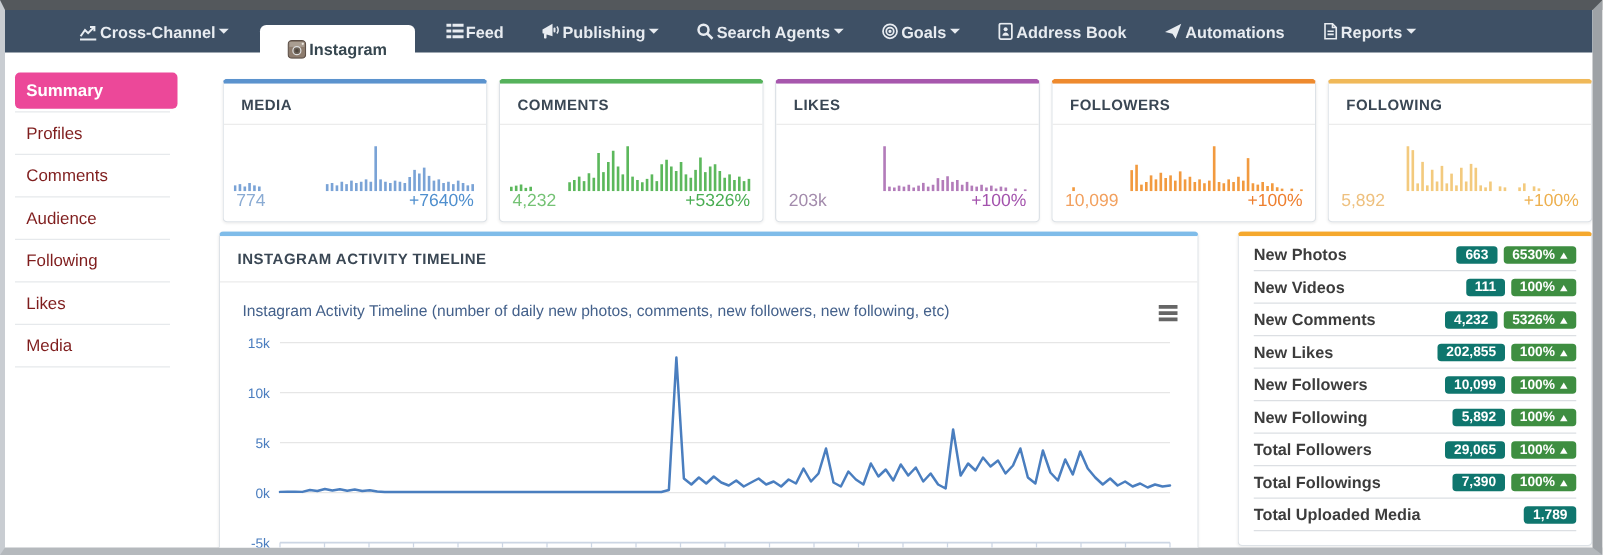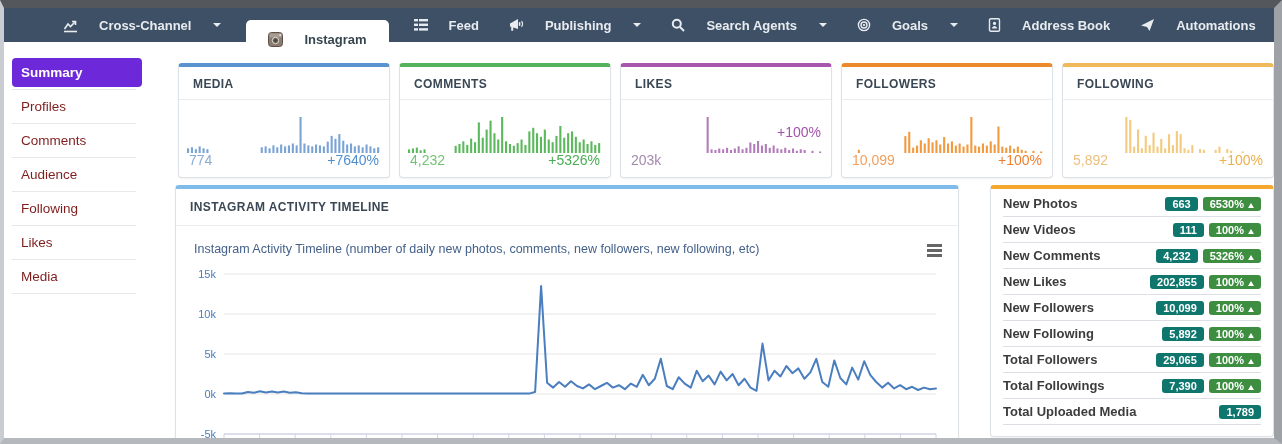--- a/index.html
+++ b/index.html
@@ -3,31 +3,31 @@
 <meta charset="utf-8">
 <style>
   html,body{margin:0;padding:0;background:#e9e9e9;}
   .screen{position:relative;width:1282px;height:444px;box-sizing:border-box;
     border-top:8px solid #54585c;border-left:4px solid #c9cdd2;
     border-right:8px solid #9ea2a6;border-bottom:6px solid #b5b9bd;
     background:#fff;overflow:hidden;font-family:"Liberation Sans",sans-serif;}
   
   .navbar{position:absolute;left:0;top:0;width:100%;height:34px;background:#3e5065;
     display:flex;align-items:flex-start;padding-left:44px;box-sizing:border-box;z-index:5;}
-  .nav-item{display:flex;align-items:center;gap:21px;padding:0 15px;height:34px;
+  .nav-item{display:flex;align-items:center;gap:2px;padding:0 15px;height:34px;
     color:#e8ecf1;font-size:13px;font-weight:600;cursor:pointer;white-space:nowrap;}
   .nav-item .nicon{display:inline-flex;align-items:center;}
   .nav-item.tab-active{background:#fff;color:#36464f;border-radius:5px 5px 0 0;height:38px;margin:12px 10px;padding:0 22px;}
   .caret-down{width:0;height:0;border-left:4px solid transparent;border-right:4px solid transparent;
     border-top:4px solid currentColor;display:inline-block;margin-left:1px;}
   
   .sidebar{position:absolute;left:2px;top:48px;width:164px;}
   .side-row{border-bottom:1px solid #e6e9ec;margin:0 34px 0 6px;padding:2px 0;list-style:none;}
   .side-link{display:block;padding:7px 9px;color:#7f1d1d;font-size:13.5px;text-decoration:none;cursor:pointer;}
-  .side-link.active{background:#6d28d9;color:#fff;border-radius:4px;font-weight:700;margin-right:-6px;}
+  .side-link.active{background:#ec4899;color:#fff;border-radius:4px;font-weight:700;margin-right:-6px;}
   
   .cards-row{position:absolute;left:174px;top:55px;display:flex;gap:9px;}
   .card{width:212px;height:115px;box-sizing:border-box;background:#fff;border:1px solid #dde2e7;
     border-top:4px solid #999;border-radius:4px;position:relative;box-shadow:0 1px 2px rgba(0,0,0,.06);}
   .card-header{padding:10px 14px 8px;font-size:12px;font-weight:700;color:#3a4754;
     letter-spacing:.4px;border-bottom:1px solid #ececec;}
   .card-spark{position:absolute;left:8px;right:8px;bottom:24px;height:38px;}
   .card-footer{position:absolute;bottom:9px;left:10px;right:10px;display:flex;
     justify-content:space-between;font-size:14px;}
   
@@ -307,21 +307,21 @@
           <rect x="155.2" y="32.8" width="2.1" height="5.3" fill="#b37cba"></rect>
           <rect x="159.1" y="35.0" width="2.1" height="3.0" fill="#b37cba"></rect>
           <rect x="163.0" y="33.5" width="2.1" height="4.5" fill="#b37cba"></rect>
           <rect x="166.8" y="35.8" width="2.1" height="2.3" fill="#b37cba"></rect>
           <rect x="170.7" y="34.3" width="2.1" height="3.8" fill="#b37cba"></rect>
           <rect x="174.6" y="35.0" width="2.1" height="3.0" fill="#b37cba"></rect>
           <rect x="182.4" y="35.8" width="2.1" height="2.3" fill="#b37cba"></rect>
           <rect x="190.1" y="36.5" width="2.1" height="1.5" fill="#b37cba"></rect>
         </svg>
         <div class="card-footer">
-          <span style="color: rgb(163, 139, 172); margin-top: 28px;">203k</span>
+          <span style="color: rgb(163, 139, 172);">203k</span>
           <span style="color: rgb(163, 82, 173);">+100%</span>
         </div>
       </section>
       <section class="card" style="border-top-color: rgb(238, 138, 46);">
         <div class="card-header">FOLLOWERS</div>
         <svg class="card-spark" width="194" height="38">
           <rect x="7.8" y="34.8" width="2.1" height="3.2" fill="#f29a3f"></rect>
           <rect x="54.3" y="21.1" width="2.1" height="16.9" fill="#f29a3f"></rect>
           <rect x="58.2" y="16.8" width="2.1" height="21.2" fill="#f29a3f"></rect>
           <rect x="62.1" y="32.7" width="2.1" height="5.3" fill="#f29a3f"></rect>

